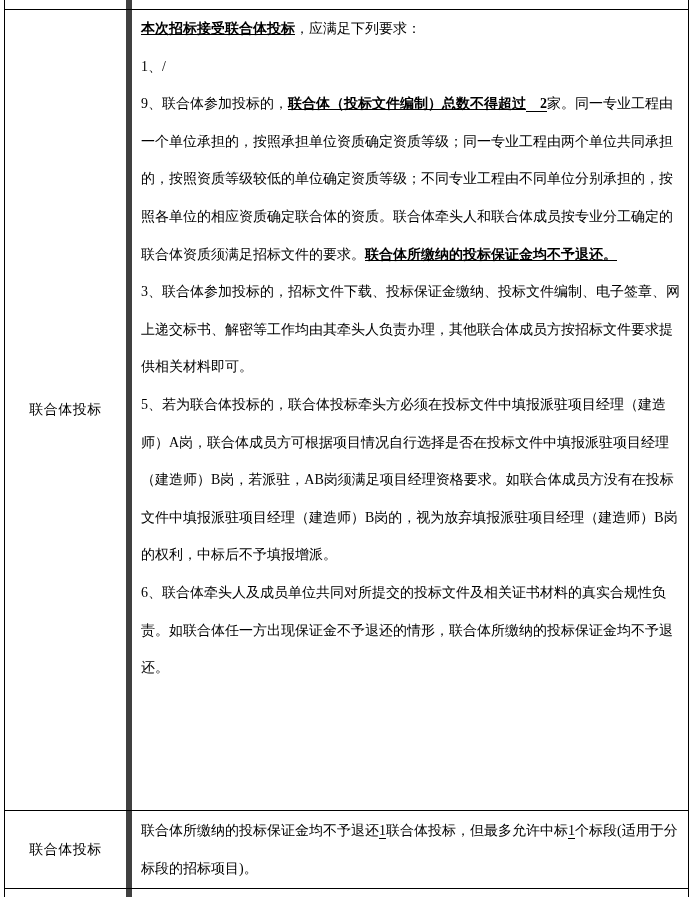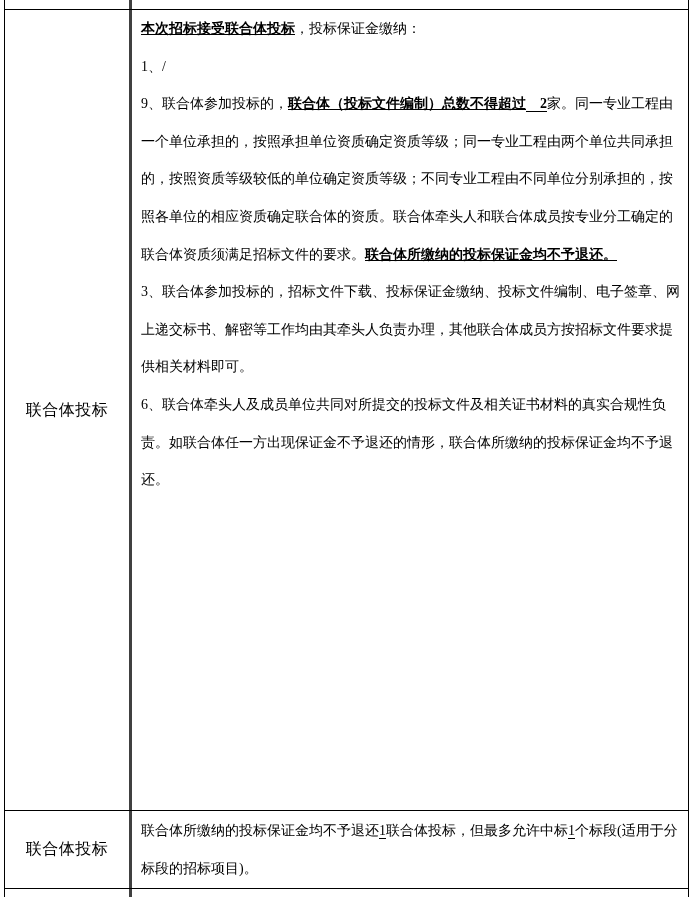--- a/index.html
+++ b/index.html
@@ -30,25 +30,25 @@
     box-sizing: border-box;
     border-bottom: 1px solid #000;
   }
   .tr.r-top    { height: 10px; }
   .tr.row-main { height: 801px; }
   .tr.row-sub  { height: 78px; }
   .tr.r-bottom { height: 8px; border-bottom: none; }
   .td-label {
     width: 127px;
     box-sizing: border-box;
-    border-right: 3px solid #404040;
+    border-right: 6px solid #404040;
     display: flex;
     align-items: center;
     justify-content: center;
-    font-size: 16px;
+    font-size: 14px;
     letter-spacing: 0.5px;
   }
   .td-content {
     flex: 1;
     box-sizing: border-box;
     padding: 0 4px 0 9px;
     font-size: 14px;
     line-height: 37.6px;
     overflow: hidden;
   }
@@ -65,24 +65,25 @@
     <div class="tr r-top">
       <div class="td-label"></div>
       <div class="td-content"></div>
     </div>
     <div>
         <div class="tr row-main">
           <div class="td-label">
             <span>联合体投标</span>
           </div>
           <div class="td-content">
-            <p><span class="b ">本次招标接受联合体投标</span><span class="">，投标保证金缴纳：</span></p>
+            <p><span class="b ">本次招标接受联合体投标</span><span class="">，应满足下列要求：</span></p>
             <p><span class="">1、/</span></p>
             <p><span class="">9、联合体参加投标的，</span><span class="b ">联合体（投标文件编制）总数不得超过</span><span class="b u">　2</span><span class="">家</span><span class="">。同一专业工程由一个单位承担的，按照承担单位资质确定资质等级；同一专业工程由两个单位共同承担的，按照资质等级较低的单位确定资质等级；不同专业工程由不同单位分别承担的，按照各单位的相应资质确定联合体的资质。联合体牵头人和联合体成员按专业分工确定的联合体资质须满足招标文件的要求。</span><span class="b ">联合体所缴纳的投标保证金均不予退还。</span></p>
             <p><span class="">3、联合体参加投标的，招标文件下载、投标保证金缴纳、投标文件编制、电子签章、网上递交标书、解密等工作均由其牵头人负责办理，其他联合体成员方按招标文件要求提供相关材料即可。</span></p>
+            <p><span class="">5、若为联合体投标的，联合体投标牵头方必须在投标文件中填报派驻项目经理（建造师）A岗，联合体成员方可根据项目情况自行选择是否在投标文件中填报派驻项目经理（建造师）B岗，若派驻，AB岗须满足项目经理资格要求。如联合体成员方没有在投标文件中填报派驻项目经理（建造师）B岗的，视为放弃填报派驻项目经理（建造师）B岗的权利，中标后不予填报增派。</span></p>
             <p><span class="">6、联合体牵头人及成员单位共同对所提交的投标文件及相关证书材料的真实合规性负责。如联合体任一方出现保证金不予退还的情形，联合体所缴纳的投标保证金均不予退还。</span></p>
           </div>
         </div>
         <div class="tr row-sub">
           <div class="td-label">
             <span>联合体投标</span>
           </div>
           <div class="td-content">
             <p><span class="">联合体所缴纳的投标保证金均不予退还</span><span class="u">1</span><span class="">联合体投标，但最多允许中标</span><span class="u">1</span><span class="">个标段(适用于分标段的招标项目)。</span></p>
           </div>

